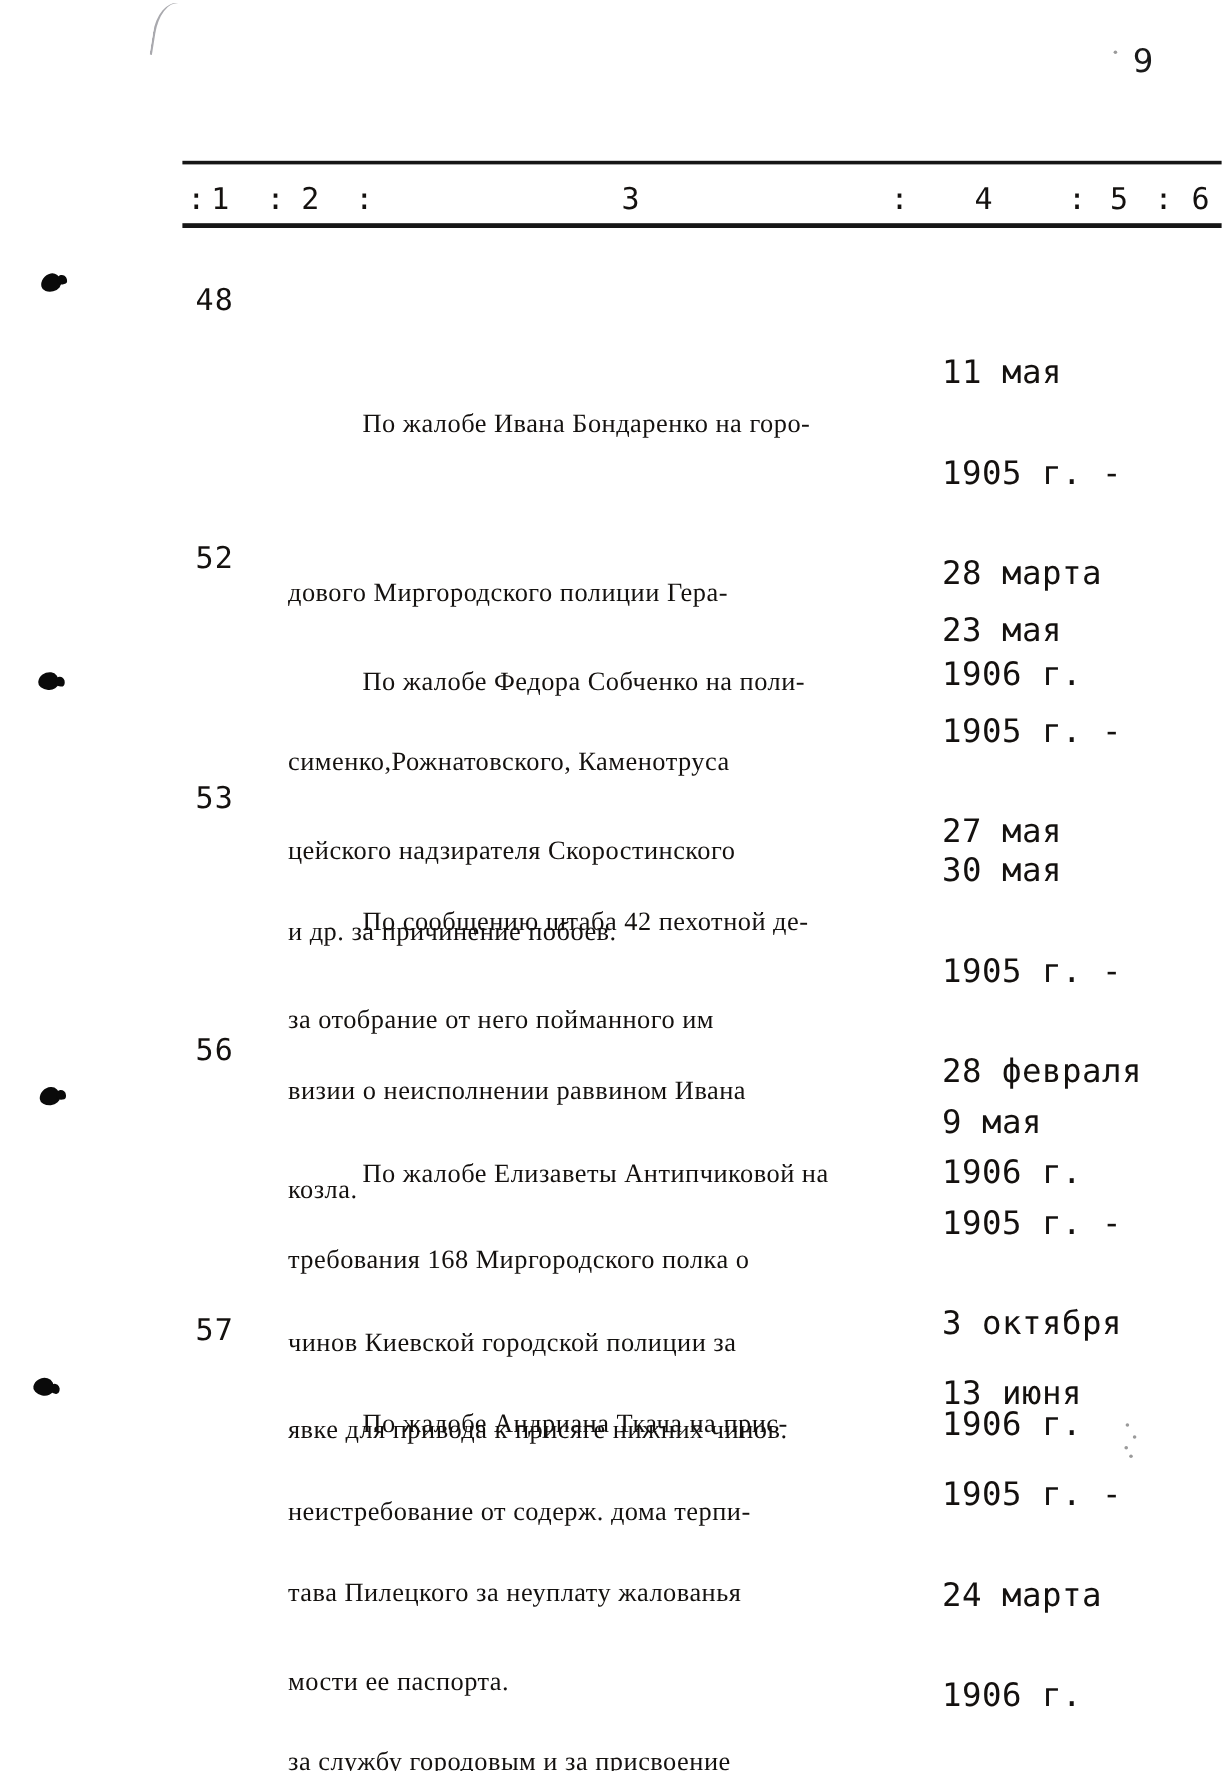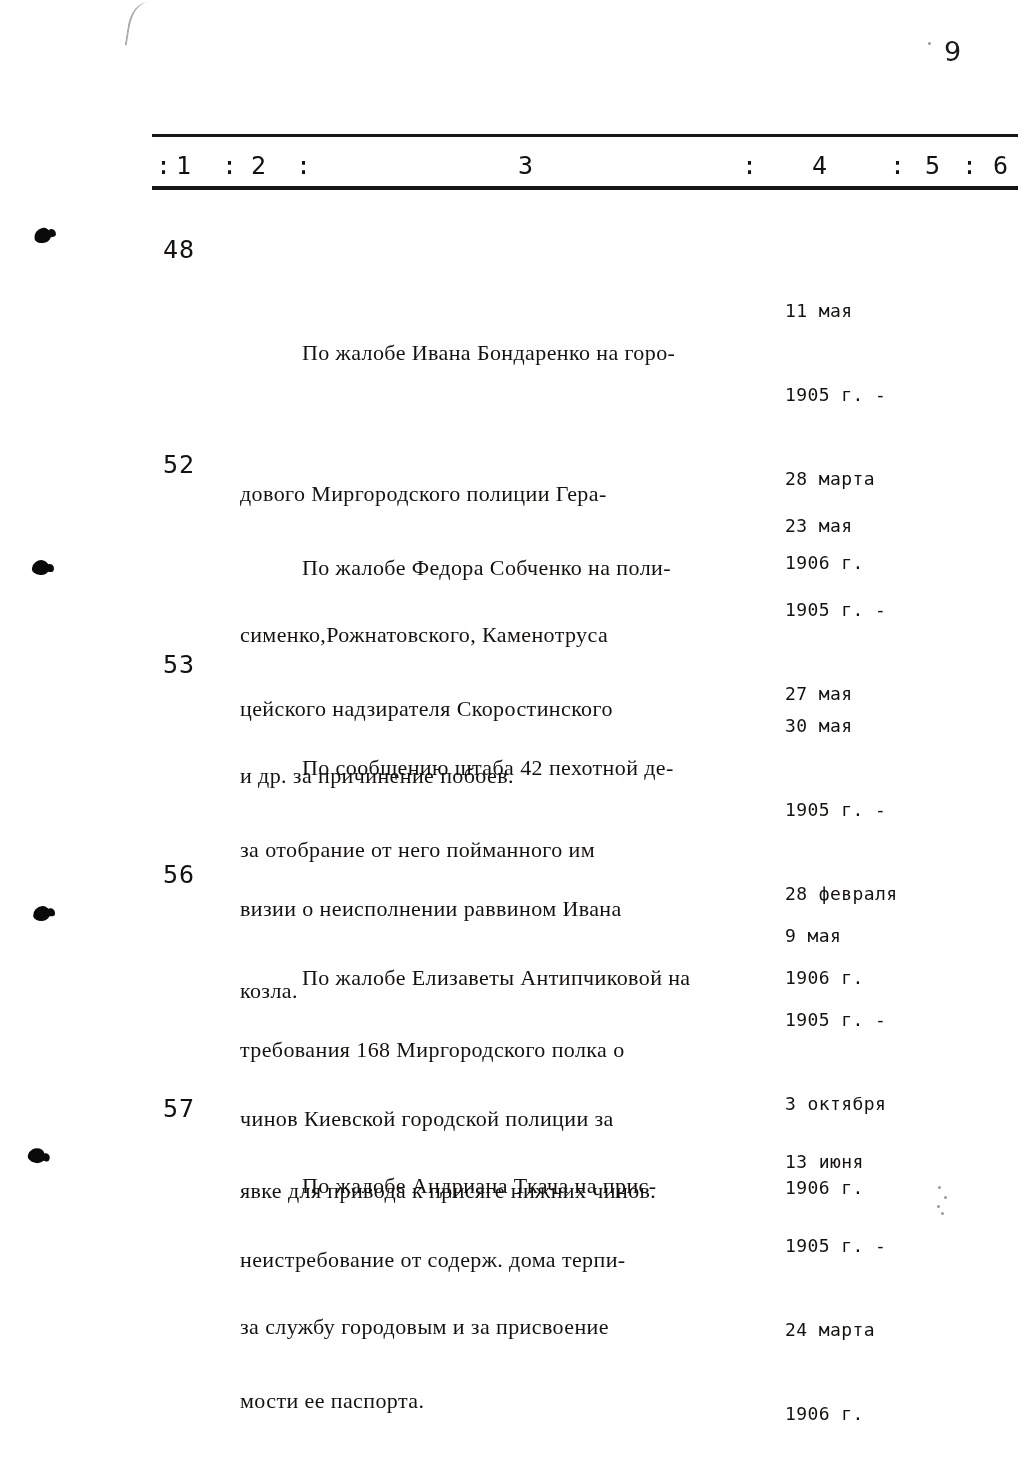--- a/index.html
+++ b/index.html
@@ -81,21 +81,21 @@
     letter-spacing: .4px;
     font-family: Liberation Serif, serif;
   }
   .entry-body .ln-first { display: block; text-indent: 62px; }
   .entry-body .ln       { display: block; }
 
   .entry-dates {
     position: absolute;
     left: 785px;
     width: 230px;
-    font-size: 18px;
+    font-size: 27px;
     line-height: 28px;
     letter-spacing: .4px;
     white-space: pre;
   }
   .entry-dates span { display: block; }
 
   
   .blot {
     position: absolute;
     width: 17px;
@@ -206,20 +206,21 @@
     <span>1905 г. -</span>
     <span>3 октября</span>
     <span>1906 г.</span>
   </div>
 </div>
 
 <div class="entry" style="top:1068px">
   <div class="entry-num" style="top:26px">57</div>
   <div class="entry-body">
     <span class="ln-first">По жалобе Андриана Ткача на прис-</span>
+    <span class="ln">тава Пилецкого за неуплату жалованья</span>
     <span class="ln">за службу городовым и за присвоение</span>
     
     
   </div>
   <div class="entry-dates" style="top:24px">
     <span>13 июня</span>
     <span>1905 г. -</span>
     <span>24 марта</span>
     <span>1906 г.</span>
   </div>

